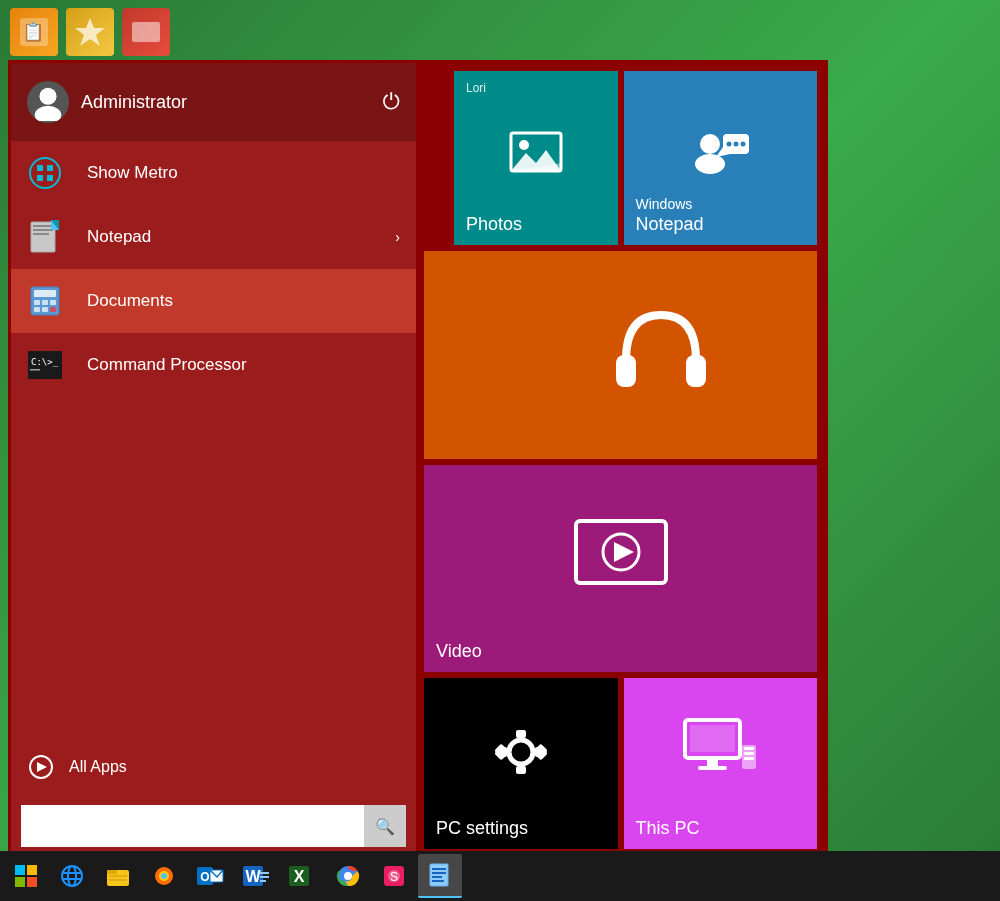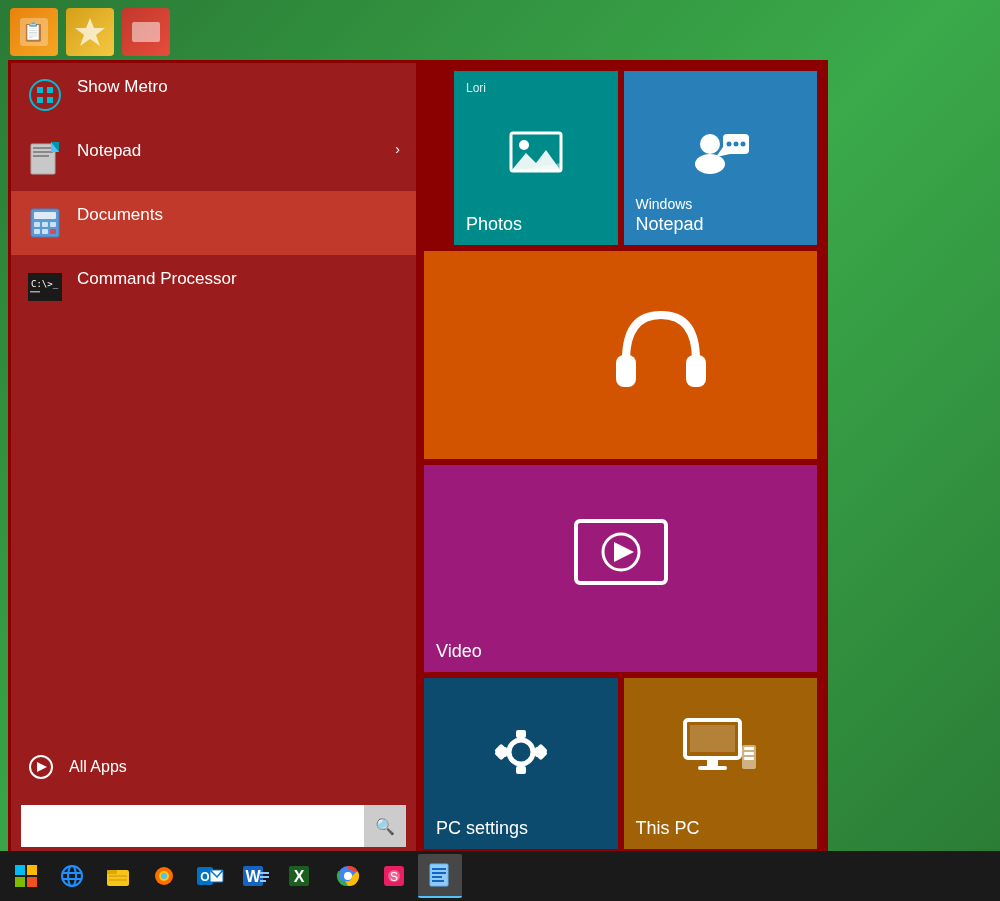--- a/index.html
+++ b/index.html
@@ -105,34 +105,34 @@
 
     
     .menu-items {
       flex: 1;
       display: flex;
       flex-direction: column;
     }
 
     .menu-item {
       display: flex;
-      align-items: flex-start;
+      align-items: center;
       padding: 14px 16px;
       color: white;
       cursor: pointer;
       font-size: 17px;
       font-weight: 300;
       position: relative;
     }
     .menu-item.active { background-color: #c0392b; }
 
     .menu-item .item-icon {
       width: 36px;
       height: 36px;
-      margin-right: 14px;
+      margin-right: 24px;
       display: flex;
       align-items: center;
       justify-content: center;
       flex-shrink: 0;
     }
 
     .menu-item .arrow {
       margin-left: auto;
       font-size: 14px;
     }
@@ -222,22 +222,22 @@
       align-items: center;
       justify-content: center;
       flex: 1;
     }
 
     
     .tile-photos { background-color: #008b8b; grid-column: 1; grid-row: 1; margin-left: 30px; }
     .tile-feedback { background-color: #2980b9; grid-column: 2; grid-row: 1; gap: 12px; }
     .tile-music { background-color: #d35400; grid-column: 1 / 3; grid-row: 2; min-height: 160px; }
     .tile-video { background-color: #9b1a7a; grid-column: 1 / 3; grid-row: 3; min-height: 160px; }
-    .tile-pcsettings { background-color: #0c4a6e; grid-column: 1; grid-row: 4; }
-    .tile-thispc { background-color: #a16207; grid-column: 2; grid-row: 4; }
+    .tile-pcsettings { background-color: #000000; grid-column: 1; grid-row: 4; }
+    .tile-thispc { background-color: #d946ef; grid-column: 2; grid-row: 4; }
 
     
     .taskbar {
       position: absolute;
       bottom: 0;
       left: 0;
       width: 100%;
       height: 50px;
       background: #1a1a1a;
       display: flex;
@@ -312,20 +312,30 @@
       <svg width="32" height="32" viewBox="0 0 32 32">
         <rect x="2" y="6" width="28" height="20" rx="2" fill="#fff" opacity="0.5"></rect>
       </svg>
     </div>
   </div>
 
   <div class="start-menu">
 
     <div class="left-panel">
 
+      <div class="user-area">
+        <div class="user-avatar">
+          <svg viewBox="0 0 40 40" fill="white">
+            <circle cx="20" cy="14" r="9"></circle>
+            <ellipse cx="20" cy="34" rx="14" ry="10"></ellipse>
+          </svg>
+        </div>
+        <span class="user-name">Administrator</span>
+        <span class="power-btn">⏻</span>
+      </div>
 
       <div class="menu-items">
 
         <div class="menu-item">
           <div class="item-icon">
             <svg width="32" height="32" viewBox="0 0 32 32" fill="none">
               <circle cx="16" cy="16" r="15" stroke="#00bcd4" stroke-width="2" fill="none"></circle>
               <rect x="8" y="8" width="6" height="6" fill="#00bcd4"></rect>
               <rect x="18" y="8" width="6" height="6" fill="#00bcd4"></rect>
               <rect x="8" y="18" width="6" height="6" fill="#00bcd4"></rect>

